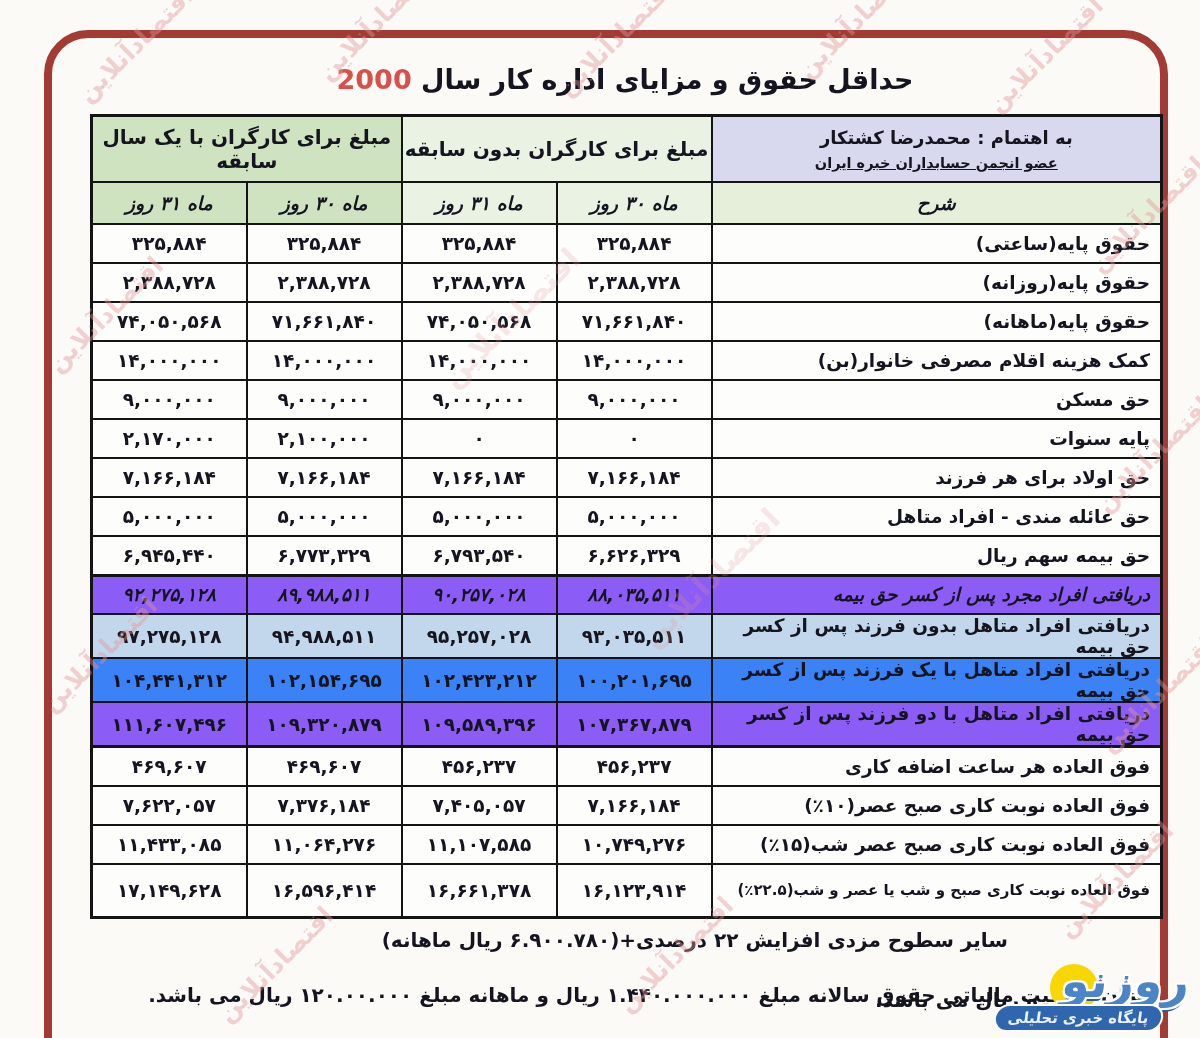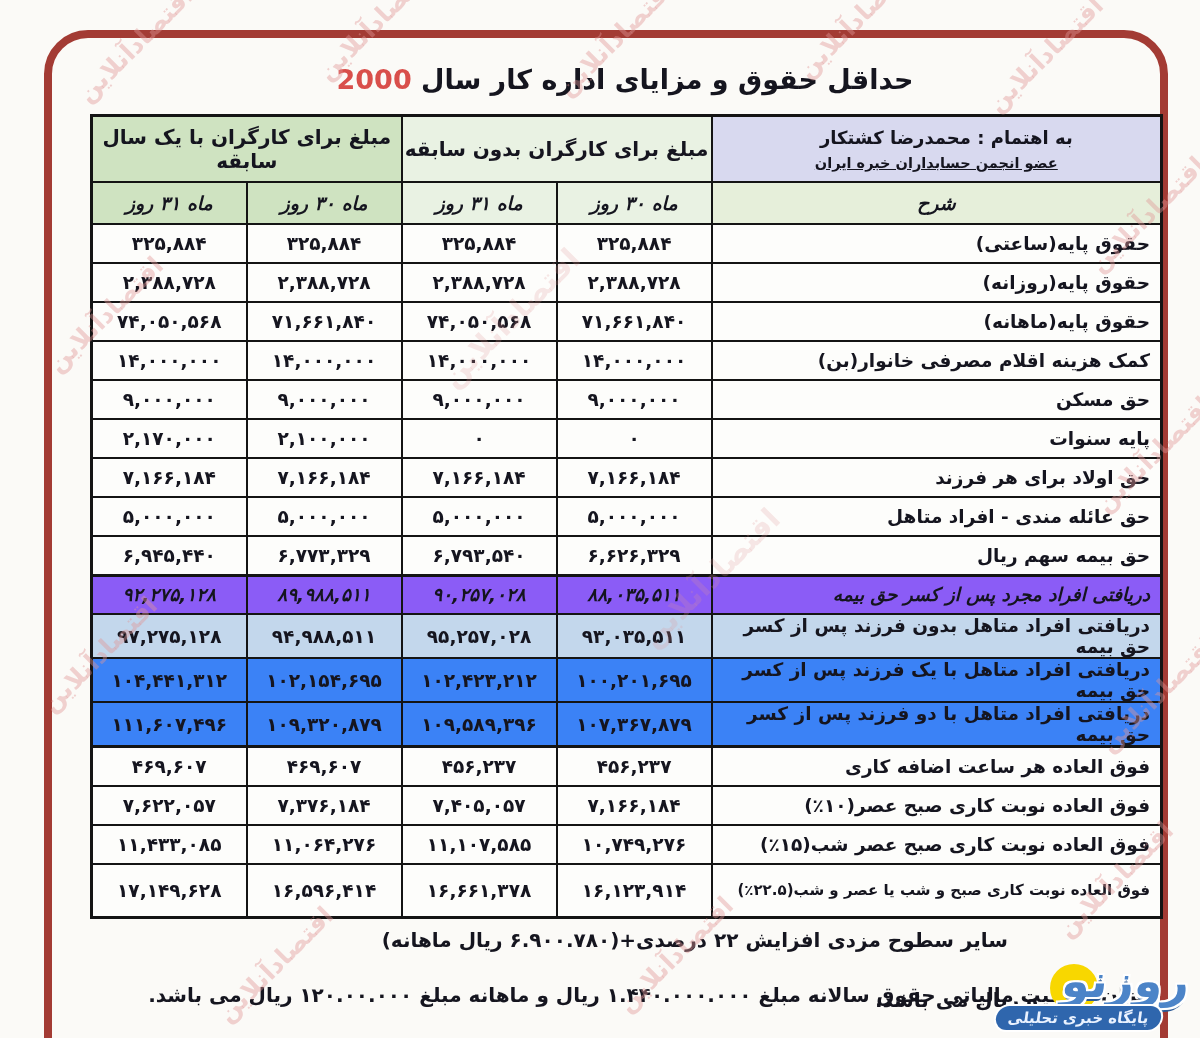--- a/index.html
+++ b/index.html
@@ -63,21 +63,21 @@
   .grp-green { background:#cfe3c1 !important; }
   th.desc-h  { background:#e6efda !important; font-size:21px; }
   tbody tr { height:39px; }
   tbody tr.small { height:54px; }
   td.desc { text-align:right; padding:0 10px 0 4px; font-size:18.5px; }
   tbody tr.small td.desc { font-size:15px; }
   td.num  { text-align:center; font-size:18.5px; letter-spacing:0.5px; }
   tr.hl1 td { background:#8b5cf6; border-top-width:3px;font-style:italic; }
   tr.hl2 td { background:#c3d7ec; }
   tr.hl3 td { background:#3b82f6;margin-top:42px; }
-  tr.hl4 td { background:#3b82f6; border-bottom-width:3px; }
+  tr.hl4 td { background:#8b5cf6; border-bottom-width:3px; }
   
   .note {
     position:absolute; z-index:2;
     direction:rtl; font-weight:bold; font-size:20px;
     white-space:nowrap; color:#15151f;
   }
   .note1 { top:928px;  right:192px; }
   .note2 { top:983px;  right:42px;  }
   .note3 { top:988px;  right:162px; }
   

